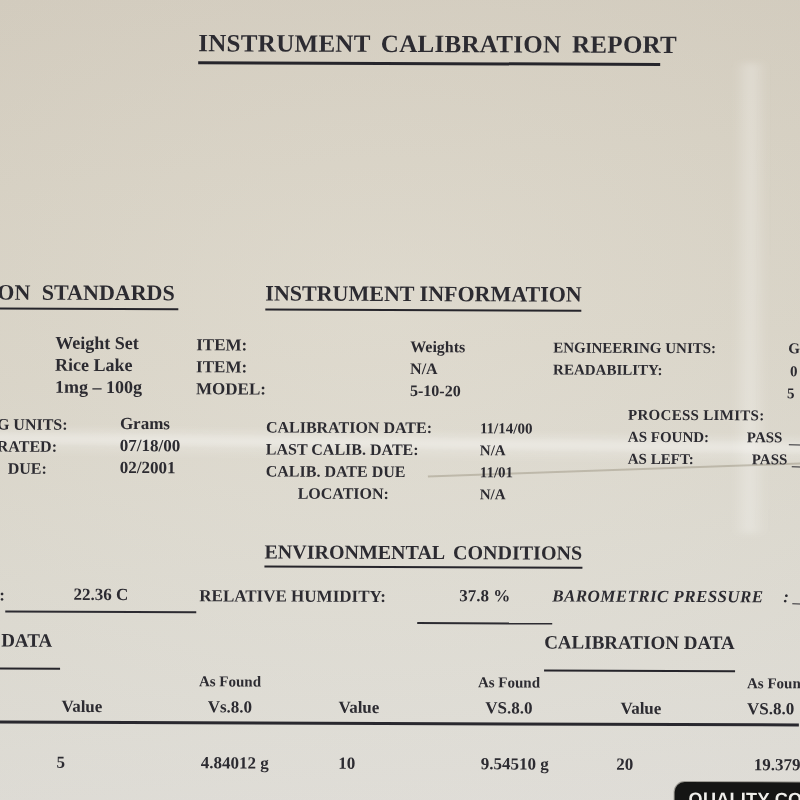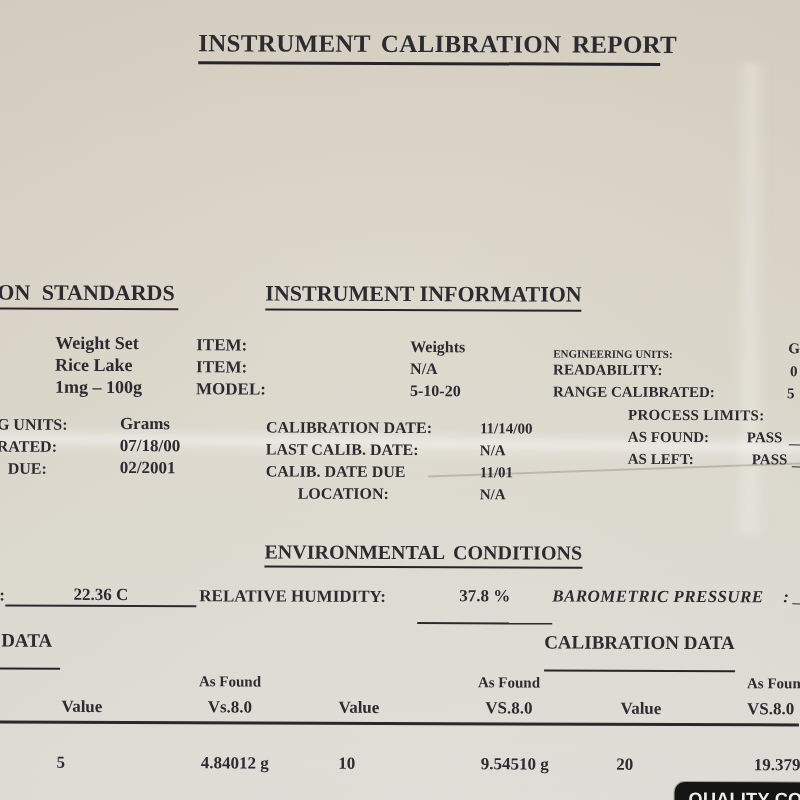--- a/index.html
+++ b/index.html
@@ -36,21 +36,21 @@
   
   .std-name{left:55px;top:334px;font-size:18px;}
   .std-maker{left:55px;top:356px;font-size:18px;}
   .std-range{left:55px;top:378px;font-size:18px;}
   .lbl-item{left:196px;top:336px;font-size:17px;}
   .lbl-make{left:196px;top:358px;font-size:17px;}
   .lbl-model{left:196px;top:380px;font-size:17px;}
   .val-item{left:410px;top:338px;font-size:16px;}
   .val-make{left:410px;top:360px;font-size:16px;}
   .val-model{left:410px;top:382px;font-size:16px;}
-  .lbl-eng{left:553px;top:347px;font-size:11px;}
+  .lbl-eng{left:553px;top:339px;font-size:15px;}
   .lbl-read{left:553px;top:361px;font-size:15px;}
   .lbl-range{left:553px;top:383px;font-size:15px;}
   .val-eng{left:788px;top:339px;font-size:15px;}
   .val-read{left:790px;top:362px;font-size:15px;}
   .val-range{left:787px;top:384px;font-size:15px;}
 
   
   .lbl-units{left:-3px;top:417px;font-size:16px;}
   .val-units{left:120px;top:415px;font-size:17px;}
   .lbl-rated{left:-3px;top:439px;font-size:16px;}
@@ -70,21 +70,21 @@
   .val-asfound{left:747px;top:428px;font-size:15px;}
   .lbl-asleft{left:628px;top:450px;font-size:15px;}
   .val-asleft{left:752px;top:450px;font-size:15px;}
   .uline{position:absolute;border-bottom:1.8px solid #2c2b31;}
   .ul-asfound{left:789px;top:429px;width:22px;height:14px;}
   .ul-asleft{left:792px;top:451px;width:20px;height:14px;}
 
   
   .h-env{left:265px;top:541px;font-size:20px;word-spacing:4px;border-bottom:2.5px solid #26252b;padding-bottom:2px;}
   .env-colon{left:0px;top:587px;font-size:17px;}
-  .env-temp{left:6px;top:586px;width:191px;font-size:17px;border-bottom:2px solid #2c2b31;padding-bottom:0;text-align:center;}
+  .env-temp{left:6px;top:586px;width:191px;font-size:17px;border-bottom:2px solid #2c2b31;padding-bottom:6px;text-align:center;}
   .env-hum-lbl{left:200px;top:587px;font-size:17px;}
   .env-hum{left:418px;top:586px;width:135px;font-size:17px;border-bottom:2px solid #2c2b31;padding-bottom:16px;text-align:center;}
   .env-press{left:553px;top:586px;font-size:17px;letter-spacing:0.4px;}
   .env-press-colon{left:784px;top:586px;font-size:17px;}
   .ul-press{left:793px;top:588px;width:14px;height:14px;}
 
   
   .h-data-left{left:0px;top:631px;font-size:19px;border-bottom:2.5px solid #26252b;padding:0 8px 16px 2px;}
   .h-data-right{left:545px;top:631px;font-size:19px;border-bottom:2.5px solid #26252b;padding-bottom:16px;}
 
@@ -132,21 +132,20 @@
 
   <div class="txt lbl-item">ITEM:</div>
   <div class="txt lbl-make">ITEM:</div>
   <div class="txt lbl-model">MODEL:</div>
   <div class="txt val-item">Weights</div>
   <div class="txt val-make">N/A</div>
   <div class="txt val-model">5-10-20</div>
 
   <div class="txt lbl-eng">ENGINEERING UNITS:</div>
   <div class="txt lbl-read">READABILITY:</div>
-  <div class="txt lbl-range">RANGE CALIBRATED:</div>
   <div class="txt val-eng">G</div>
   <div class="txt val-read">0</div>
   <div class="txt val-range">5</div>
 
   <div class="txt lbl-units">G UNITS:</div>
   <div class="txt val-units">Grams</div>
   <div class="txt lbl-rated">RATED:</div>
   <div class="txt val-rated">07/18/00</div>
   <div class="txt lbl-due">DUE:</div>
   <div class="txt val-due">02/2001</div>

